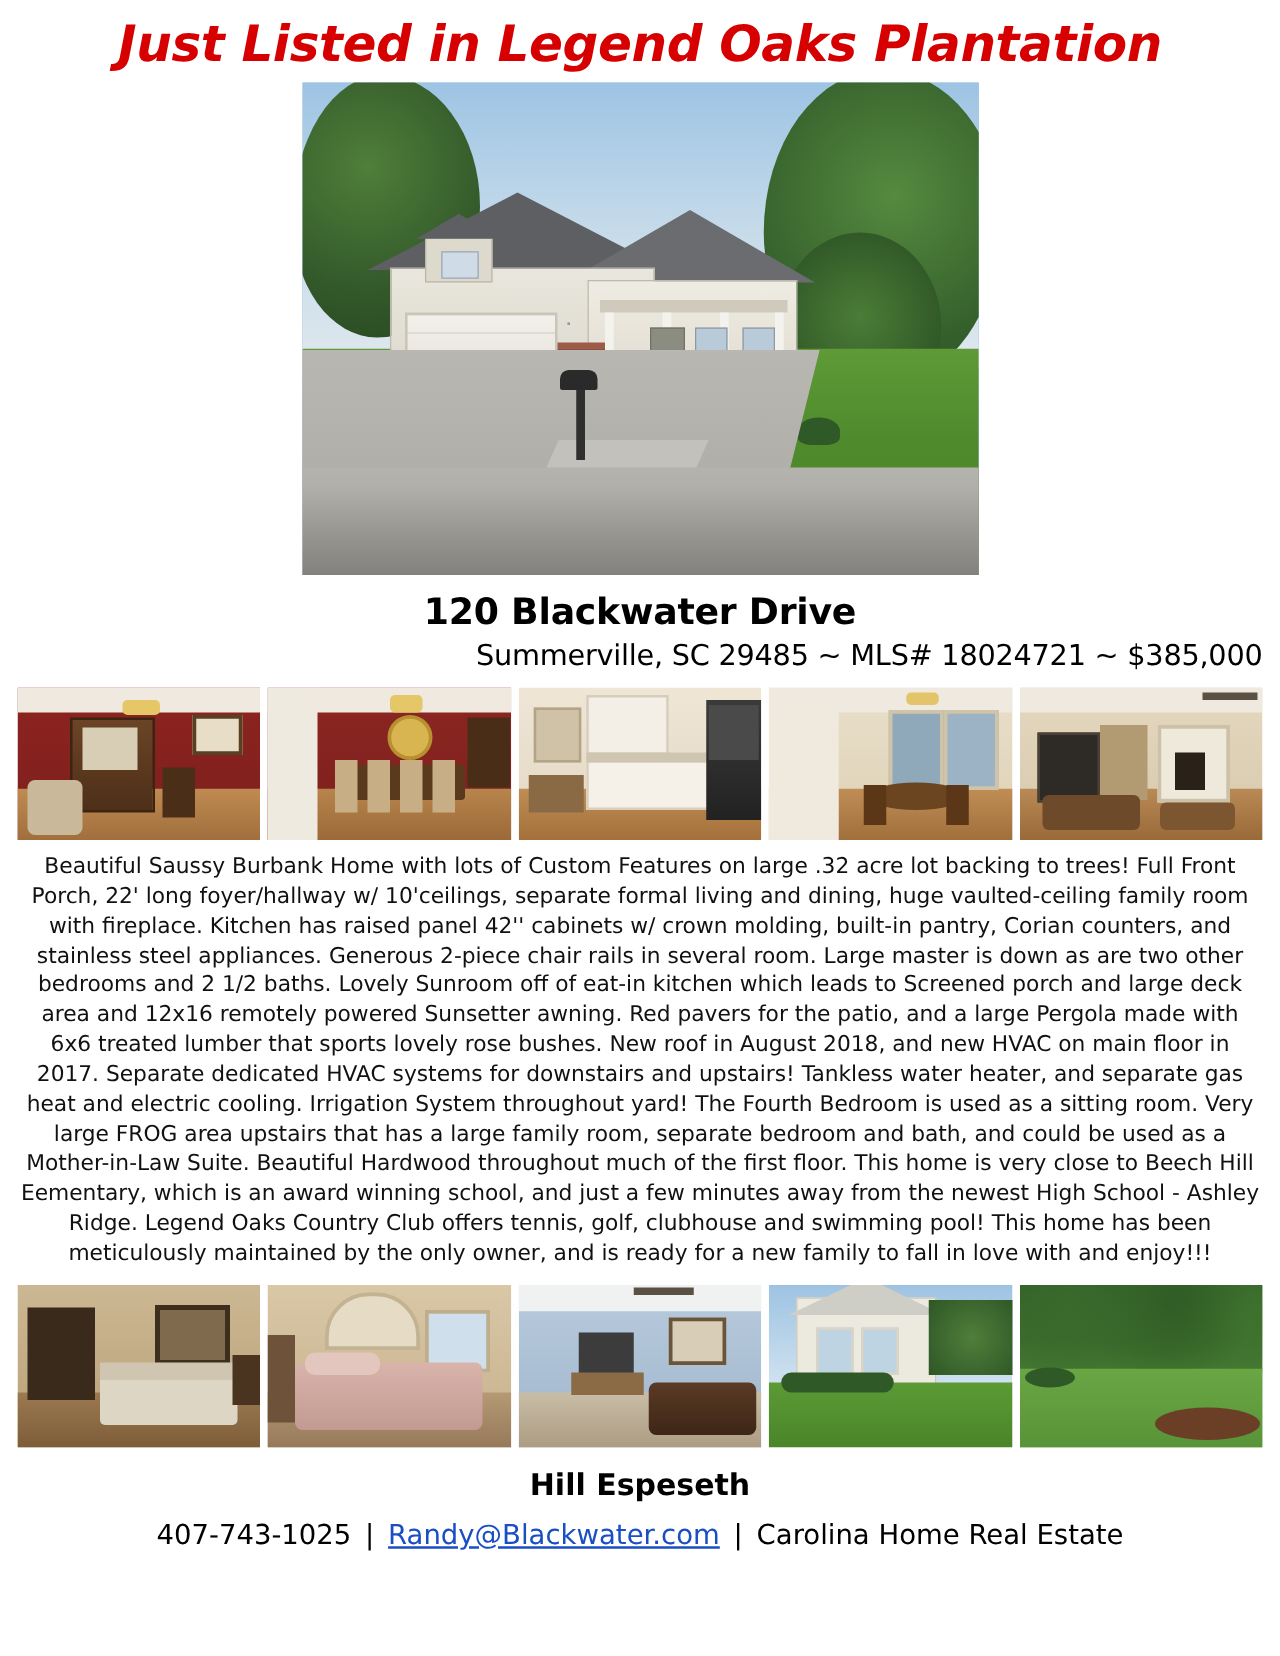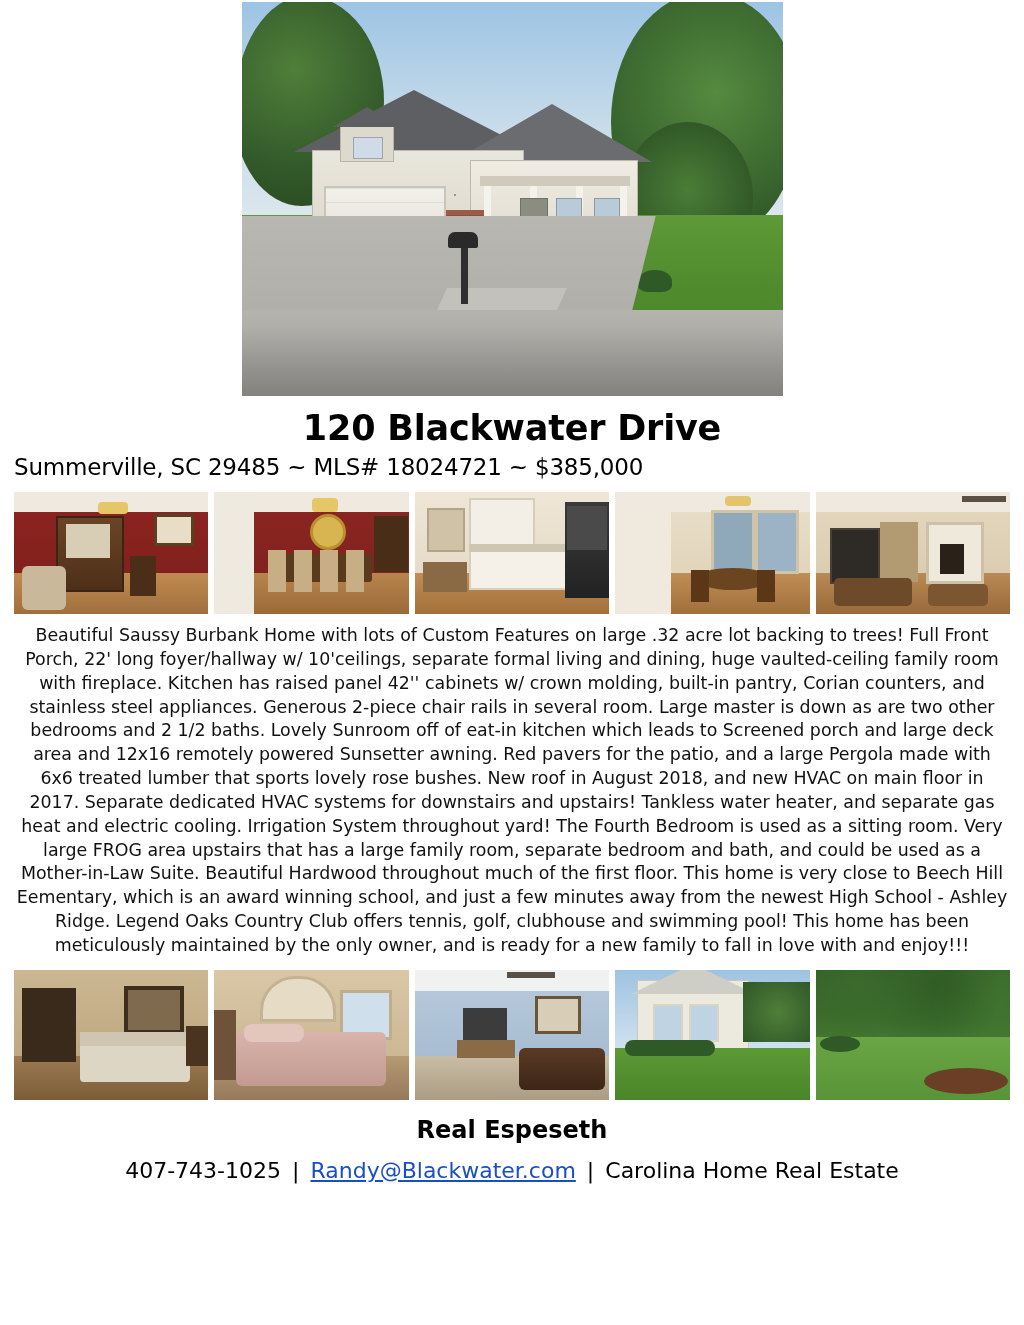--- a/index.html
+++ b/index.html
@@ -131,26 +131,26 @@
     background:#c3c1bb; transform: skewX(-24deg);
   }
   .mailbox-post{position:absolute; left:219px; bottom:92px; width:7px; height:60px; background:#2f2f2f;}
   .mailbox{position:absolute; left:206px; bottom:148px; width:30px; height:16px; background:#2a2a2a; border-radius:7px 7px 2px 2px;}
   .shrub{position:absolute; bottom:104px; width:34px; height:22px; background:#2f5a28; border-radius:50% 50% 30% 30%;}
   .shadow{position:absolute; left:0; bottom:0; width:100%; height:70px; background:linear-gradient(rgba(0,0,0,0) 0%, rgba(0,0,0,.18) 100%);}
 
   .address {
     text-align: center;
     font-weight: bold;
-    font-size: 35px;
+    font-size: 29px;
     margin-top: 12px;
     letter-spacing: -0.2px;
   }
   .subaddress {
-    text-align: left;
+    text-align: right;
     font-size: 23px;
     margin-top: 6px;
     letter-spacing: -0.2px;
   }
 
   .strip {
     display: flex;
     gap: 6px;
     margin-top: 12px;
     justify-content: space-between;
@@ -194,20 +194,21 @@
     color: #1a4fc4;
     text-decoration: underline;
   }
   .sep { padding: 0 4px; }
 </style>
 </head>
 <body>
 
 <div class="page">
 
+  <h1 class="headline">Just Listed in Legend Oaks Plantation</h1>
 
   <div class="hero-wrap">
     <div class="hero">
       <div class="sky"></div>
       <div class="tree-left"></div>
       <div class="tree-right"></div>
       <div class="tree-right2"></div>
 
       <div class="lawn"></div>
 
@@ -366,21 +367,21 @@
 
     <div class="thumb">
       <div class="t-wall" style="background:linear-gradient(#2f5a27 0%, #3d6d2d 35%, #58913a 70%, #6ba547 100%);"></div>
       <div class="obj" style="left:0; top:0; width:100%; height:54%; background:radial-gradient(circle at 20% 30%, #3a6b2c 0%, transparent 60%), radial-gradient(circle at 60% 20%, #2e5a24 0%, transparent 55%), radial-gradient(circle at 88% 40%, #40742f 0%, transparent 60%);"></div>
       <div class="obj" style="left:0; bottom:0; width:100%; height:48%; background:linear-gradient(#6aa644,#599338);"></div>
       <div class="obj" style="left:108px; bottom:6px; width:84px; height:26px; border-radius:50%; background:#6b3f26;"></div>
       <div class="obj" style="left:4px; bottom:48px; width:40px; height:16px; border-radius:50%; background:#2f5a28;"></div>
     </div>
   </div>
 
-  <div class="agent">Real Espeseth</div>
+  <div class="agent">Hill Espeseth</div>
 
   <div class="contact">
     <span>407-743-1025</span>
     <span class="sep">|</span>
     <a href="#">Randy@Blackwater.com</a>
     <span class="sep">|</span>
     <span>Carolina Home Real Estate</span>
   </div>
 
 </div>

